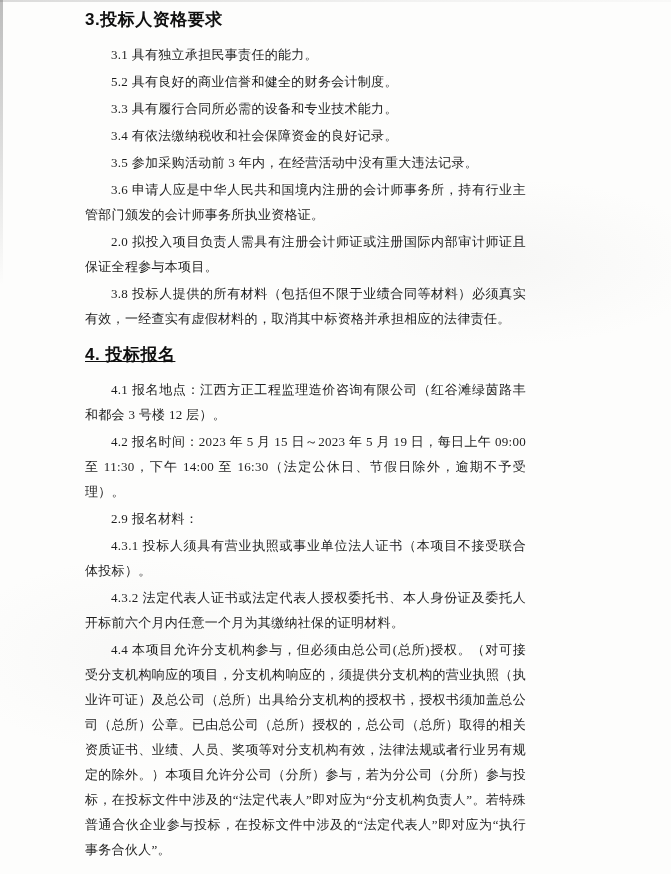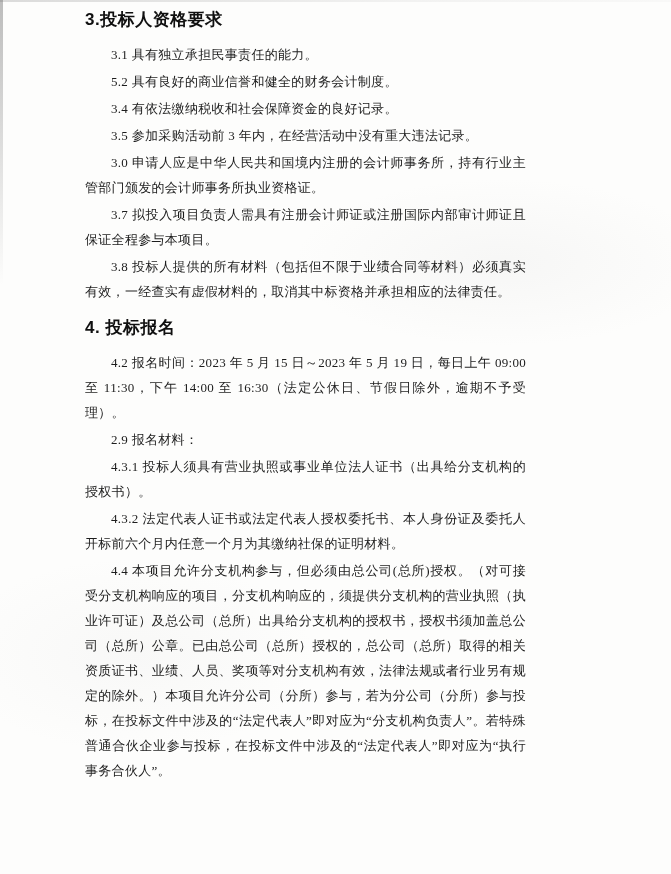--- a/index.html
+++ b/index.html
@@ -40,20 +40,21 @@
     font-family: "Liberation Sans", sans-serif;
     font-weight: 700;
     font-size: 17px;
     line-height: 24px;
     color: #101010;
     margin: 0 0 10px 0;
     letter-spacing: 0.5px;
   }
   .sec-heading.spaced {
     margin-top: 12px;
+    text-decoration: underline;
   }
   .page p {
     font-size: 13px;
     line-height: 25px;
     margin: 0 0 2px 0;
     text-align: justify;
     text-indent: 2em;
     letter-spacing: 0.3px;
   }
 </style>
@@ -62,29 +63,31 @@
 
 <div class="scan-edge-top"></div>
 <div class="scan-edge-left"></div>
 
 <div class="page">
 
   <section>
     <h2 class="sec-heading">3.投标人资格要求</h2>
     <p>3.1 具有独立承担民事责任的能力。</p>
     <p>5.2 具有良好的商业信誉和健全的财务会计制度。</p>
+    <p>3.3 具有履行合同所必需的设备和专业技术能力。</p>
     <p>3.4 有依法缴纳税收和社会保障资金的良好记录。</p>
     <p>3.5 参加采购活动前 3 年内，在经营活动中没有重大违法记录。</p>
-    <p>3.0 申请人应是中华人民共和国境内注册的会计师事务所，持有行业主管部门颁发的会计师事务所执业资格证。</p>
-    <p>3.7 拟投入项目负责人需具有注册会计师证或注册国际内部审计师证且保证全程参与本项目。</p>
+    <p>3.6 申请人应是中华人民共和国境内注册的会计师事务所，持有行业主管部门颁发的会计师事务所执业资格证。</p>
+    <p>2.0 拟投入项目负责人需具有注册会计师证或注册国际内部审计师证且保证全程参与本项目。</p>
     <p>3.8 投标人提供的所有材料（包括但不限于业绩合同等材料）必须真实有效，一经查实有虚假材料的，取消其中标资格并承担相应的法律责任。</p>
   </section>
 
   <section>
     <h2 class="sec-heading spaced">4. 投标报名</h2>
+    <p>4.1 报名地点：江西方正工程监理造价咨询有限公司（红谷滩绿茵路丰和都会 3 号楼 12 层）。</p>
     <p>4.2 报名时间：2023 年 5 月 15 日～2023 年 5 月 19 日，每日上午 09:00 至 11:30，下午 14:00 至 16:30（法定公休日、节假日除外，逾期不予受理）。</p>
     <p>2.9  报名材料：</p>
-    <p>4.3.1 投标人须具有营业执照或事业单位法人证书（出具给分支机构的授权书）。</p>
+    <p>4.3.1 投标人须具有营业执照或事业单位法人证书（本项目不接受联合体投标）。</p>
     <p>4.3.2 法定代表人证书或法定代表人授权委托书、本人身份证及委托人开标前六个月内任意一个月为其缴纳社保的证明材料。</p>
     <p>4.4 本项目允许分支机构参与，但必须由总公司(总所)授权。（对可接受分支机构响应的项目，分支机构响应的，须提供分支机构的营业执照（执业许可证）及总公司（总所）出具给分支机构的授权书，授权书须加盖总公司（总所）公章。已由总公司（总所）授权的，总公司（总所）取得的相关资质证书、业绩、人员、奖项等对分支机构有效，法律法规或者行业另有规定的除外。）本项目允许分公司（分所）参与，若为分公司（分所）参与投标，在投标文件中涉及的“法定代表人”即对应为“分支机构负责人”。若特殊普通合伙企业参与投标，在投标文件中涉及的“法定代表人”即对应为“执行事务合伙人”。</p>
   </section>
 
 </div>
 
 </body></html>

